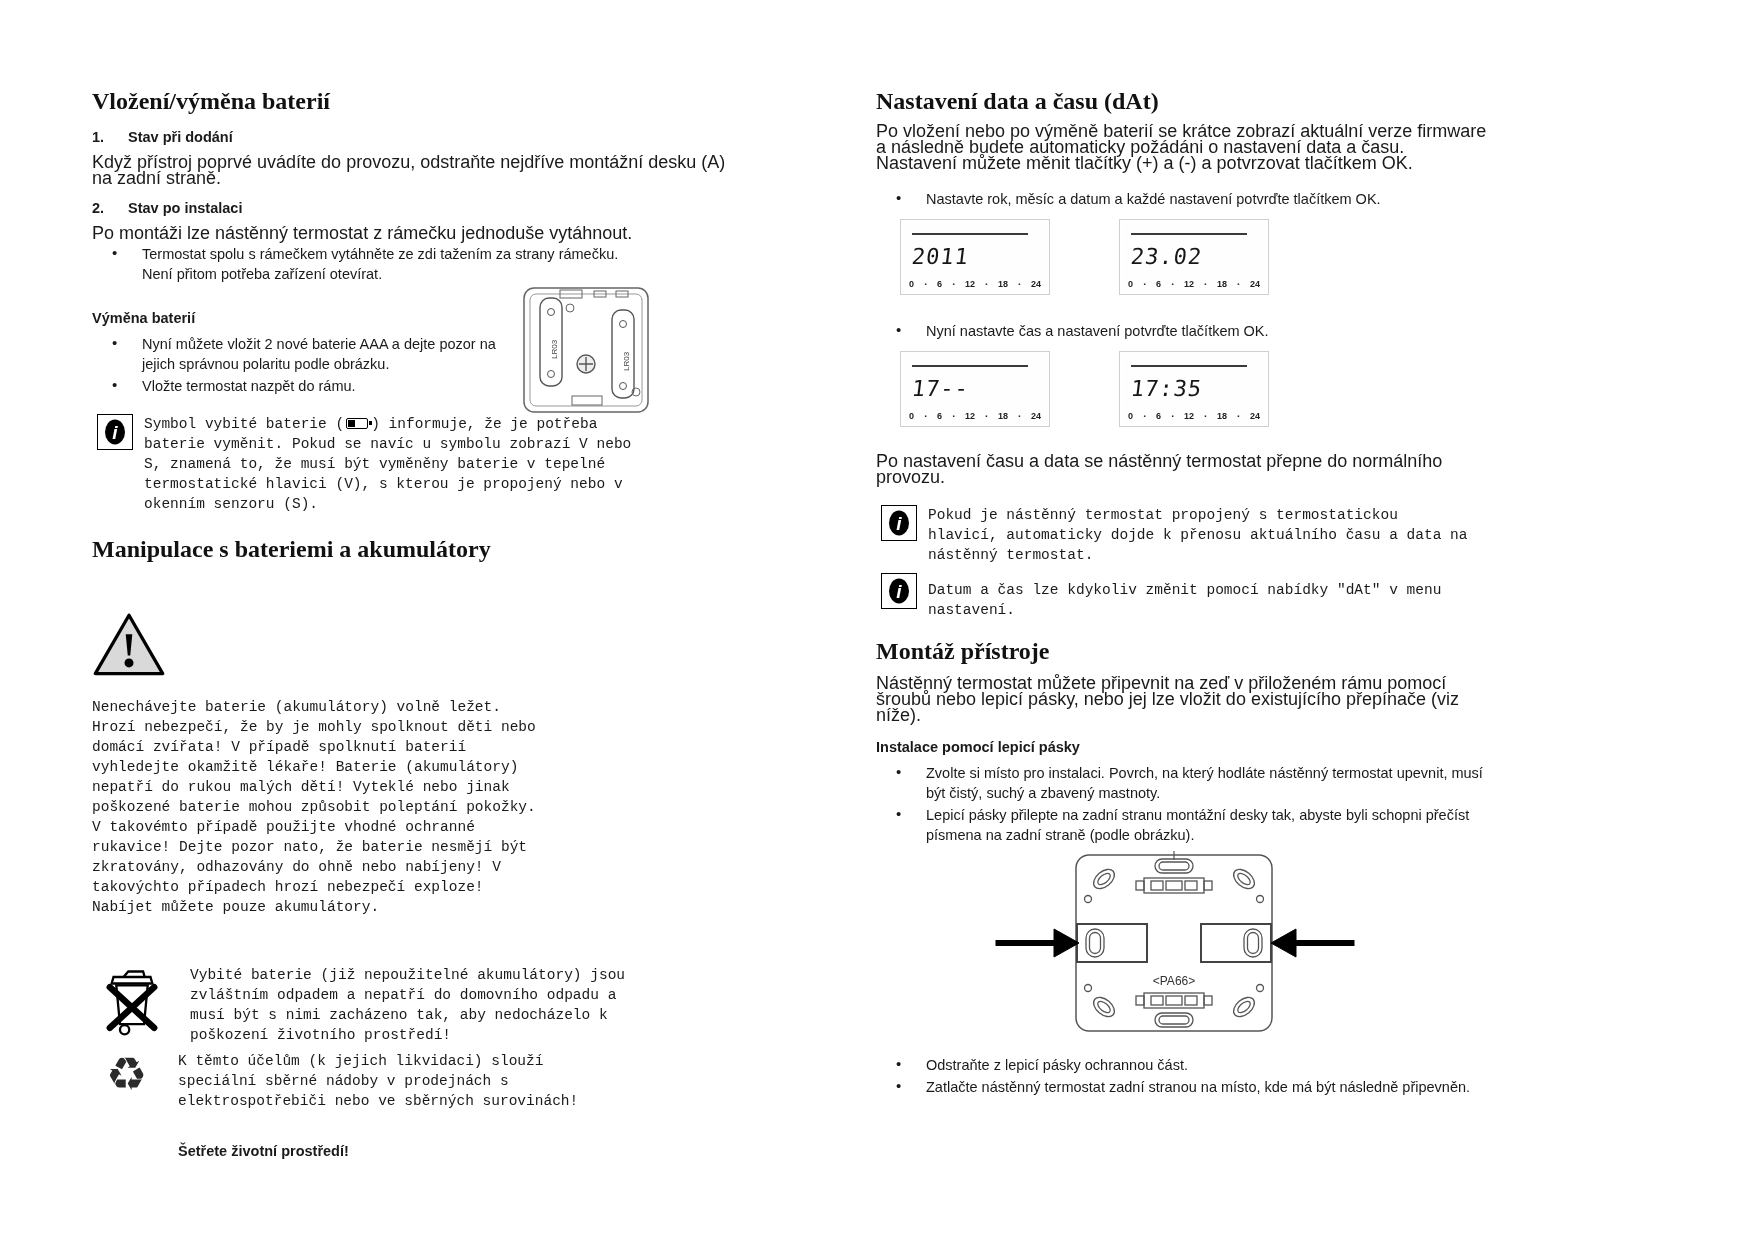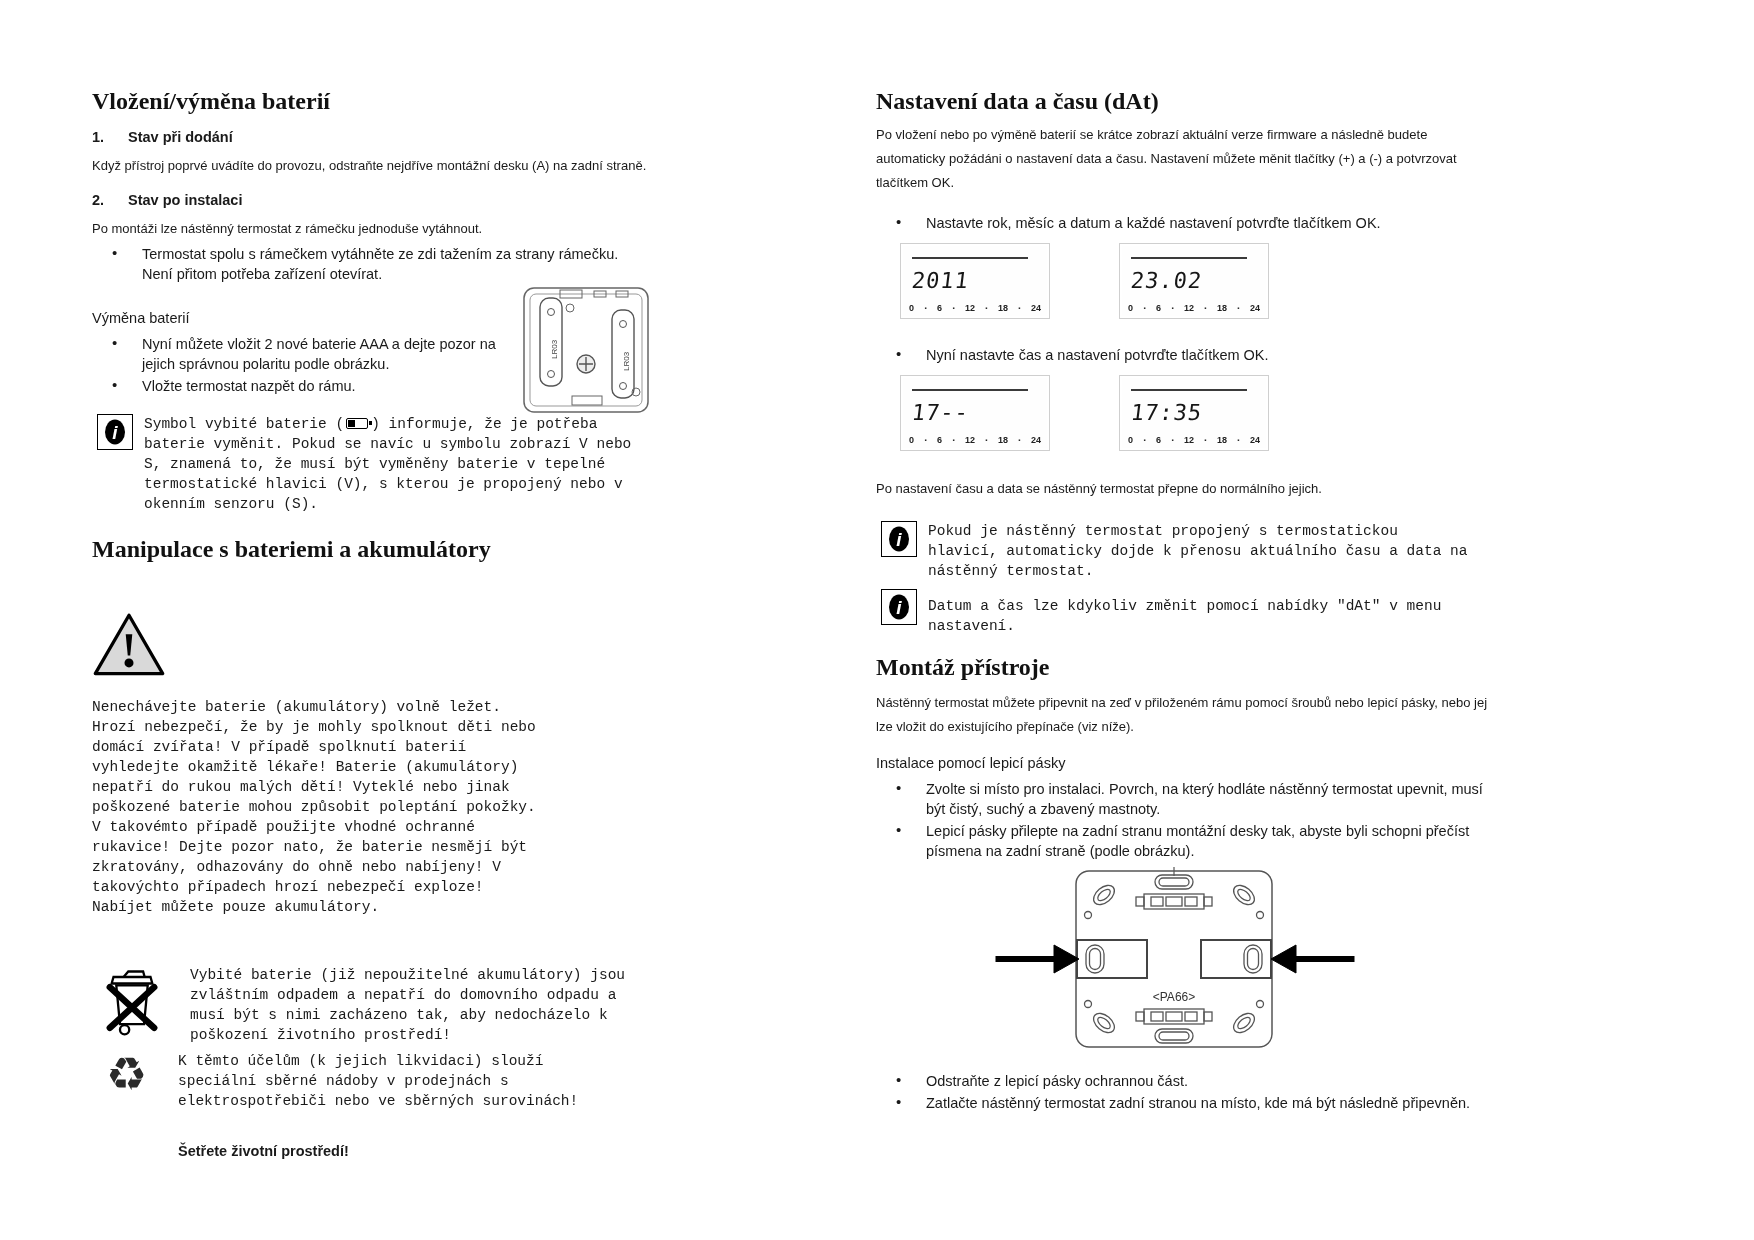--- a/index.html
+++ b/index.html
@@ -7,22 +7,22 @@
     width:1754px;height:1240px;background:#ffffff;position:relative;
     font-family:"Liberation Sans", sans-serif;color:#1a1a1a;overflow:hidden;
   }
   .col{position:absolute;top:88px;}
   #left-col{left:92px;width:652px;}
   #right-col{left:876px;width:612px;}
 
   h1{font-family:"Liberation Serif", serif;font-size:24px;font-weight:bold;margin:0 0 12px 0;color:#111;}
   .numhead{display:flex;font-size:14.5px;font-weight:bold;margin:14px 0 9px 0;}
   .numhead .num{width:36px;}
-  .subhead{font-size:14.5px;font-weight:normal;margin:16px 0 8px 0;}
-  .body-text{font-size:13px;line-height:24px;white-space:pre-line;}
+  .subhead{font-size:14.5px;font-weight:bold;margin:16px 0 8px 0;}
+  .body-text{font-size:18px;line-height:16px;white-space:pre-line;}
   p.body-text{margin:0 0 3px 0;}
   .bullets{margin:0 0 18px 0;}
   .bullet{position:relative;padding-left:50px;font-size:14.5px;line-height:20px;white-space:pre-line;margin-bottom:2px;}
   .bullet::before{content:"\2022";position:absolute;left:20px;top:-1px;font-size:15px;}
   .narrow{width:432px;}
 
   .icon-row{display:flex;align-items:flex-start;margin-bottom:18px;}
   .icon-cell{flex:0 0 86px;}
   .icon-cell.small{flex:0 0 52px;}
   .note-box{width:34px;height:34px;border:1px solid #000;background:#fff;display:flex;align-items:center;justify-content:center;margin-left:5px;}
@@ -230,21 +230,21 @@
           <span class="sep">▪</span>
           <span class="sc">12</span>
           <span class="sep">▪</span>
           <span class="sc">18</span>
           <span class="sep">▪</span>
           <span class="sc">24</span>
         </div>
     </div>
   </div>
 
-  <p class="body-text" style="margin-bottom:20px">Po nastavení času a data se nástěnný termostat přepne do normálního jejich.</p>
+  <p class="body-text" style="margin-bottom:20px">Po nastavení času a data se nástěnný termostat přepne do normálního provozu.</p>
 
   <div class="icon-row" style="margin-bottom:8px">
     <div class="icon-cell small">
       <div class="note-box">
         <svg width="26" height="28" viewBox="0 0 26 28">
           <ellipse cx="13" cy="14" rx="10" ry="12.5" fill="#000"></ellipse>
           <text x="13" y="20.5" font-size="19" font-weight="bold" font-style="italic" fill="#fff" text-anchor="middle" font-family="Liberation Serif, serif">i</text>
         </svg>
       </div>
     </div>

